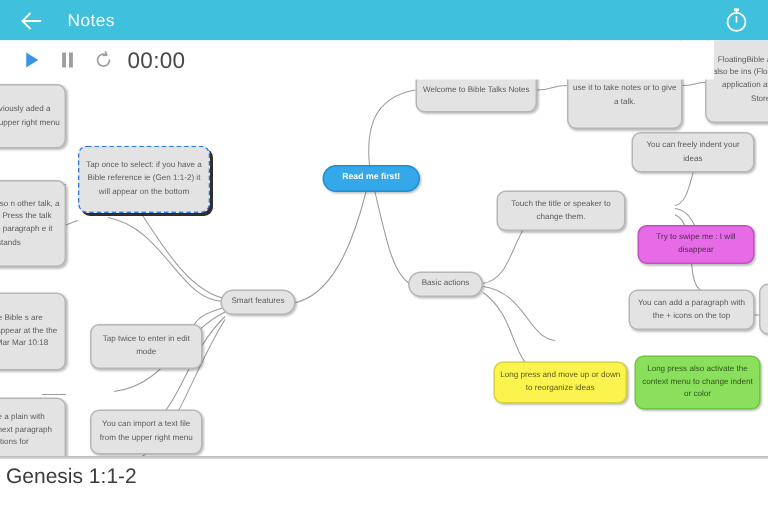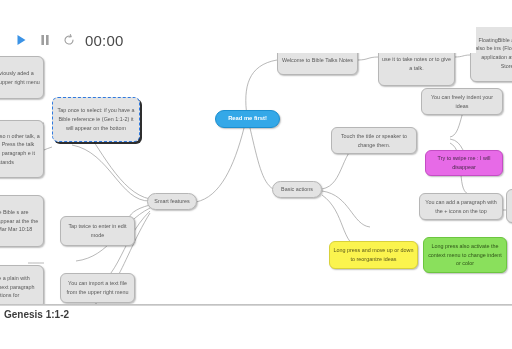--- a/index.html
+++ b/index.html
@@ -94,32 +94,49 @@
     background: linear-gradient(to bottom, #b9b9b9, #dedede);
   }
   .scripture {
     position: absolute; left: 0; top: 306px;
     width: 512px; height: 43px;
     background: #ffffff;
     padding: 3px 4px 0 4px;
     overflow: hidden;
   }
   .scripture-title {
-    font-size: 10px; font-weight: bold; color: #3c3c3c;
+    font-size: 14px; font-weight: normal; color: #3c3c3c;
     margin-bottom: 16px;
   }
   .scripture-body {
     font-size: 8.3px; color: #6d6d6d; line-height: 1.42;
   }
 </style>
 </head>
 <body>
 
 <div id="app">
 
+  <div class="appbar">
+    <div class="back-arrow">
+      <svg width="14" height="12" viewBox="0 0 14 12">
+        <path d="M6 1 L1 6 L6 11" fill="none" stroke="#ffffff" stroke-width="1.2" stroke-linecap="round" stroke-linejoin="round"></path>
+        <path d="M1 6 L13 6" fill="none" stroke="#ffffff" stroke-width="1.2" stroke-linecap="round"></path>
+      </svg>
+    </div>
+    <div class="app-title">Notes</div>
+    <div class="timer-icon">
+      <svg width="16" height="17" viewBox="0 0 16 17">
+        <circle cx="8" cy="9.6" r="6" fill="none" stroke="#ffffff" stroke-width="1.2"></circle>
+        <rect x="6.3" y="0.6" width="3.4" height="1.7" fill="#ffffff"></rect>
+        <rect x="7.4" y="2" width="1.2" height="1.8" fill="#ffffff"></rect>
+        <path d="M8 6 L8 9.6" stroke="#ffffff" stroke-width="1.1" stroke-linecap="round"></path>
+      </svg>
+    </div>
+  </div>
 
   <div class="canvas">
 
     <svg class="edges" viewBox="0 0 512 277">
       <g fill="none" stroke="#9a9a9a" stroke-width="0.7">
 
         <path d="M247 89 C243 60, 248 38, 277 33"></path>
 
         <path d="M358 33 C368 33, 368 30, 378 30"></path>
 

